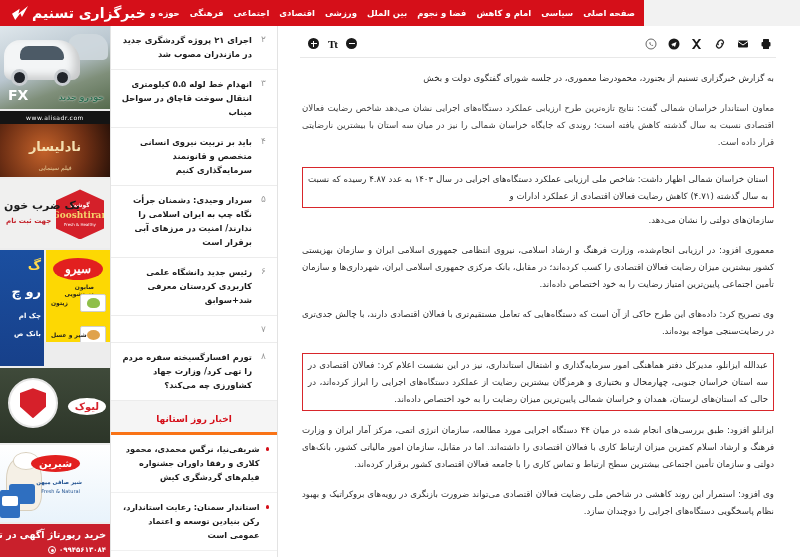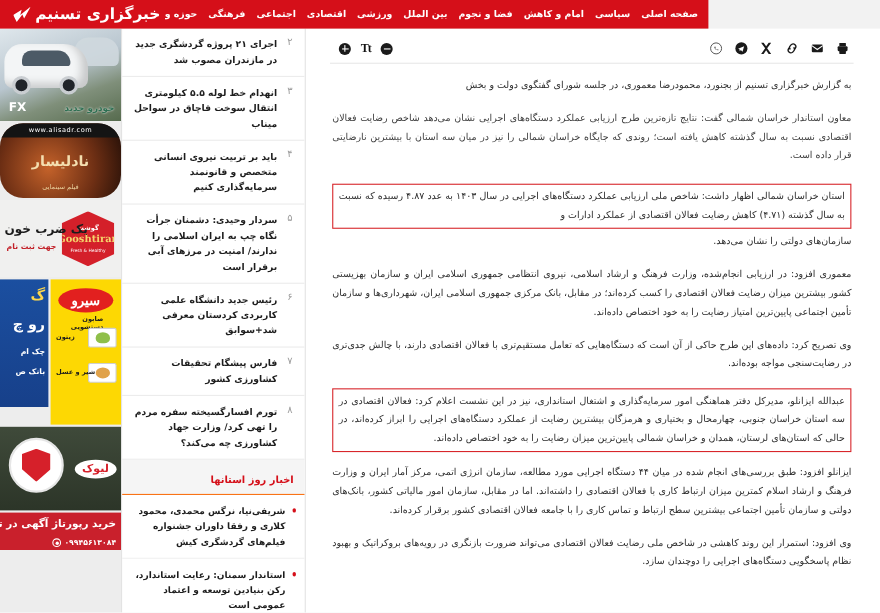--- a/index.html
+++ b/index.html
@@ -86,21 +86,21 @@
     position: relative;
   }
   .toolbar {
     display: flex; flex-direction: row-reverse;
     align-items: center;
     justify-content: space-between;
     height: 28px;
     border-bottom: 1px solid #e8e8e8;
     padding: 0 4px 0 8px;
   }
-  .tool-left, .tool-right { display: flex; flex-direction: row; align-items: flex-end; gap: 9px; }
+  .tool-left, .tool-right { display: flex; flex-direction: row; align-items: center; gap: 9px; }
   .tool-right { gap: 10px; }
   .ticon {
     width: 13px; height: 13px;
     display: inline-flex; align-items: center; justify-content: center;
     color: #1a1a1a;
     cursor: pointer;
   }
   .ticon svg { display: block; }
   .fontsz {
     font-size: 11px; font-weight: bold; color: #111;
@@ -175,22 +175,22 @@
     color: #1d1d1d;
     font-weight: bold;
     text-align: right;
     direction: rtl;
     flex: 1 1 auto;
     cursor: pointer;
   }
   .sec-head {
     background: #f5f5f5;
     padding: 6px 10px 6px 10px;
-    text-align: right;
-    border-bottom: 1px solid #f97316;
+    text-align: center;
+    border-bottom: 3px solid #f97316;
   }
   .sec-head span {
     color: #d50f19;
     font-size: 9px;
     font-weight: bold;
   }
   .bullet-item {
     display: flex; flex-direction: row;
     gap: 6px;
     padding: 7px 8px 8px 8px;
@@ -248,24 +248,24 @@
     background: #20242a; border: 3px solid #c9cdd1;
   }
   .car-w1 { left: 7px; } .car-w2 { left: 50px; }
   .car-small {
     position: absolute; right: 2px; top: 8px;
     width: 40px; height: 26px;
     background: #cfd8de; border-radius: 12px 14px 5px 5px;
     opacity: .9;
   }
   .ad-car .ad-label { right: 6px; bottom: 7px; color: #2f6f52; font-size: 8px; text-shadow: 0 0 2px #fff; }
-  .ad-car .ad-label2 { position:absolute; left: 8px; bottom: 6px; color: #fff; font-size: 11px; font-weight: bold; }
-
-  
-  .ad-film { height: 68px; background: radial-gradient(circle at 40% 60%, #c4622a 0%, #6e2f14 55%, #1d0c06 100%); border-radius: 21px; }
+  .ad-car .ad-label2 { position:absolute; left: 8px; bottom: 6px; color: #fff; font-size: 14px; font-weight: bold; }
+
+  
+  .ad-film { height: 68px; background: radial-gradient(circle at 40% 60%, #c4622a 0%, #6e2f14 55%, #1d0c06 100%); }
   .ad-film .ad-label { left: 50%; transform: translateX(-50%); top: 28px; color:#f4dfb0; font-size: 13px; font-family:"DejaVu Sans", sans-serif; }
   .ad-film .ad-sub { position:absolute; left:50%; transform:translateX(-50%); bottom: 6px; color:#e8cf9a; font-size:6px; }
   .ad-film .site { position:absolute; top:3px; left:50%; transform:translateX(-50%); color:#fff; font-size:6px; letter-spacing:.5px; }
   .ad-film .darkbar { position:absolute; top:0; left:0; width:110px; height:13px; background:#141414; }
 
   
   .ad-meat { height: 70px; background: #f0f0ef; }
   .meat-badge {
     position: absolute; right: 6px; top: 10px;
     width: 48px; height: 50px;
@@ -280,21 +280,21 @@
   .ad-meat .ad-label { left: 4px; top: 20px; color:#1b1b1b; font-size: 11px; }
   .ad-meat .ad-label2 { position:absolute; left: 6px; top: 38px; color:#c21f27; font-size: 7px; font-weight:bold; }
 
   
   .ad-row { display: flex; flex-direction: row; gap: 2px; width: 110px; }
   .ad-bank { width: 44px; height: 116px; background: linear-gradient(180deg,#1b4fa0,#17408a); position: relative; overflow:hidden; }
   .ad-bank .t1 { position:absolute; right:3px; top: 8px; color:#ffd84d; font-size: 13px; font-weight:bold;}
   .ad-bank .t2 { position:absolute; right:3px; top: 34px; color:#ffffff; font-size: 13px; font-weight:bold;}
   .ad-bank .t3 { position:absolute; right:3px; top: 62px; color:#ffffff; font-size: 7px; font-weight:bold;}
   .ad-bank .t4 { position:absolute; right:3px; top: 80px; color:#ffffff; font-size: 7px; font-weight:bold;}
-  .ad-soap { width: 64px; height: 132px; background: #fdd803; position: relative; overflow:hidden; }
+  .ad-soap { width: 64px; height: 92px; background: #fdd803; position: relative; overflow:hidden; }
   .soap-logo {
     position:absolute; left:50%; transform:translateX(-50%); top: 8px;
     width: 50px; height: 22px; background: #e2201f; border-radius: 50%;
     display:flex; align-items:center; justify-content:center;
   }
   .soap-logo span { color:#fff; font-size: 12px; font-weight: bold; font-family:"DejaVu Serif", serif;}
   .ad-soap .sub { position:absolute; left:50%; transform:translateX(-50%); top: 33px; color:#1e1e1e; font-size: 6px; font-weight:bold;}
   .soap-box {
     position:absolute; width: 26px; height: 18px;
     background:#fff; border:1px solid #cfcfcf; border-radius:2px;
@@ -482,21 +482,20 @@
       <div class="news-item">
         <span class="news-num">۵</span>
         <span class="news-title">سردار وحیدی: دشمنان جرأت نگاه چپ به ایران اسلامی را ندارند/ امنیت در مرزهای آبی برقرار است</span>
       </div>
       <div class="news-item">
         <span class="news-num">۶</span>
         <span class="news-title">رئیس جدید دانشگاه علمی کاربردی کردستان معرفی شد+سوابق</span>
       </div>
       <div class="news-item">
         <span class="news-num">۷</span>
-        <span class="news-title">فارس پیشگام تحقیقات کشاورزی کشور</span>
       </div>
       <div class="news-item">
         <span class="news-num">۸</span>
         <span class="news-title">تورم افسارگسیخته سفره مردم را تهی کرد/ وزارت جهاد کشاورزی چه می‌کند؟</span>
       </div>
 
       <div class="sec-head">
         <span>اخبار روز استانها</span>
       </div>
 
@@ -564,20 +563,27 @@
         </div>
       </div>
 
       <div class="ad ad-ball">
         <span class="ball">
           <span class="crest"></span>
         </span>
         <span class="ad-label">لیوک</span>
       </div>
 
+      <div class="ad ad-milk">
+        <span class="cow"></span>
+        <span class="milk-pack"></span>
+        <span class="milk-logo">شیرین</span>
+        <span class="sub">شیر صافی میهن</span>
+        <span class="sub2">Fresh &amp; Natural</span>
+      </div>
 
       <div class="ad ad-banner">
         <span class="t">خرید رپورتاژ آگهی در تسنیم</span>
         <span class="ph">
           <span class="ph-icon"></span>
           <span>۰۹۹۴۵۶۱۳۰۸۴</span>
         </span>
       </div>
 
     </div>

